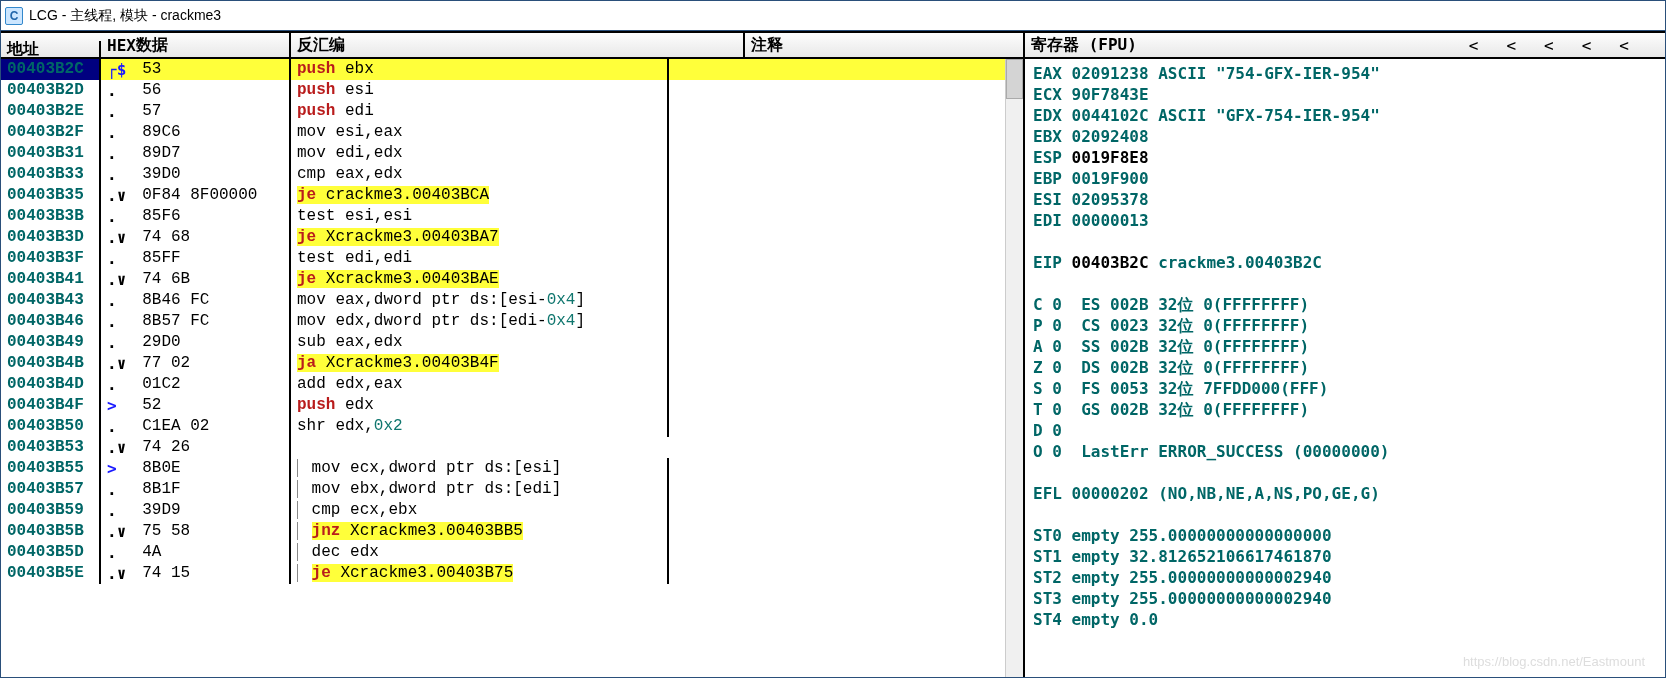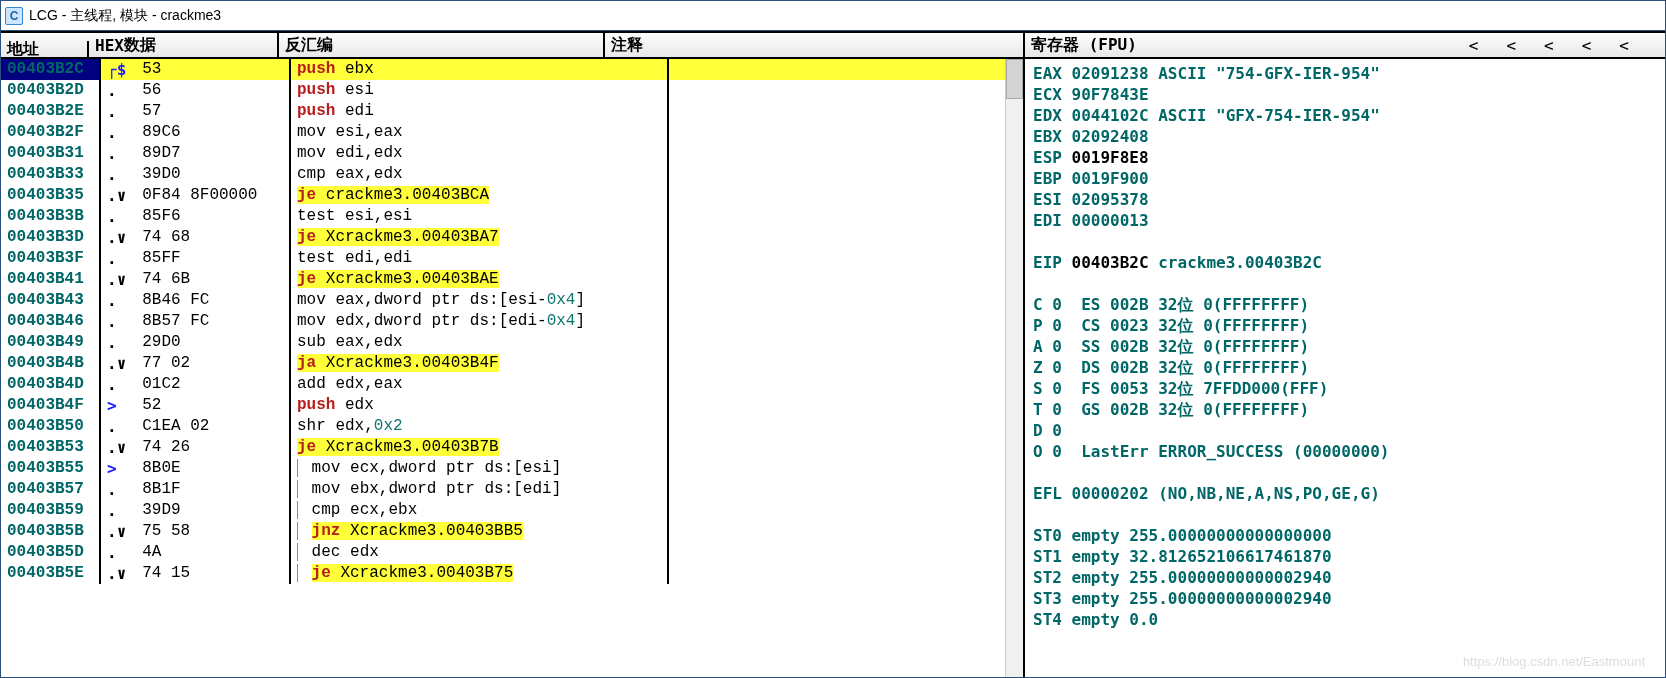--- a/index.html
+++ b/index.html
@@ -5,23 +5,23 @@
   * { margin:0; padding:0; box-sizing:border-box; }
   body { font-family:"Consolas","Courier New",monospace; font-size:16px; background:#fff; color:#000; overflow:hidden; }
   .window { width:1666px; height:678px; border:1px solid #2a4f7a; display:flex; flex-direction:column; }
   .titlebar { height:30px; background:#fff; border-bottom:1px solid #2a4f7a; display:flex; align-items:center; padding:0 4px; font-family:"Microsoft YaHei","SimSun",sans-serif; font-size:14px; color:#000; }
   .titlebar .icon { width:18px; height:18px; background:#cce6ff; border:1px solid #3388cc; color:#2266aa; font-weight:bold; display:flex; align-items:center; justify-content:center; font-size:12px; margin-right:6px; border-radius:2px; }
   .content { flex:1; display:flex; border-top:2px solid #000; }
   .left-pane { flex:1; display:flex; flex-direction:column; border-right:2px solid #000;}
   .right-pane { width:640px; display:flex; flex-direction:column; }
   .headers { height:26px; display:flex; background:linear-gradient(#fdfdfd,#e8e8e8); border-bottom:2px solid #000; font-family:"SimSun","Microsoft YaHei",monospace; font-size:16px; font-weight:bold; }
   .hcell { display:flex; align-items:center; padding:0 6px; border-right:2px solid #000; white-space:nowrap; overflow:hidden; }
-  .col-addr { width:88px;margin-top:8px; }
+  .col-addr { width:100px;margin-top:8px; }
   .col-hex  { width:190px; }
-  .col-dis  { width:326px; }
+  .col-dis  { width:454px; }
   .col-cmt  { flex:1; border-right:none; }
   .reg-header { height:26px; display:flex; align-items:center; justify-content:space-between; padding:0 6px; background:linear-gradient(#fdfdfd,#e8e8e8); border-bottom:2px solid #000; font-family:"SimSun","Microsoft YaHei",monospace; font-size:16px; font-weight:bold; }
   .reg-header .chevs { display:flex; gap:28px; padding-right:30px; font-family:monospace; }
   .reg-header .chevs span { font-weight:normal; }
   .body { flex:1; position:relative; overflow:hidden; background:#fff; }
   .disasm-body { display:flex; }
   .scrollbar { width:18px; background:#f0f0f0; border-left:1px solid #ccc; position:relative; }
   .scrollbar .thumb { position:absolute; top:0; left:0; right:0; height:40px; background:#d4d4d4; border:1px solid #aaa; }
   .rows { flex:1; }
   .row { height:21px; display:flex; align-items:stretch; font-size:16px; line-height:21px; }
@@ -167,21 +167,20 @@
             </div>
             <div class="row">
               <div class="cell addr">00403B50</div>
               <div class="cell hex"><span class="prefix" style="color: rgb(0, 0, 0);">.</span><span>  C1EA 02</span></div>
               <div class="cell dis"><span><span class="">shr</span> edx,<span class="num">0x2</span></span></div>
               <div class="cell cmt"></div>
             </div>
             <div class="row">
               <div class="cell addr">00403B53</div>
               <div class="cell hex"><span class="prefix" style="color: rgb(0, 0, 0);">.∨</span><span>  74 26</span></div>
-              <div class="cell dis"><span><span class="hl"><span class="jmp">je</span> Xcrackme3.00403B7B</span></span></div>
               <div class="cell cmt"></div>
             </div>
             <div class="row">
               <div class="cell addr">00403B55</div>
               <div class="cell hex"><span class="prefix" style="color: rgb(26, 26, 255);">&gt;</span><span>  8B0E</span></div>
               <div class="cell dis"><span><span style="border-left: 1px solid rgb(136, 136, 136); padding-left: 4px;"> </span><span class="">mov</span> ecx,dword ptr ds:[esi]</span></div>
               <div class="cell cmt"></div>
             </div>
             <div class="row">
               <div class="cell addr">00403B57</div>

